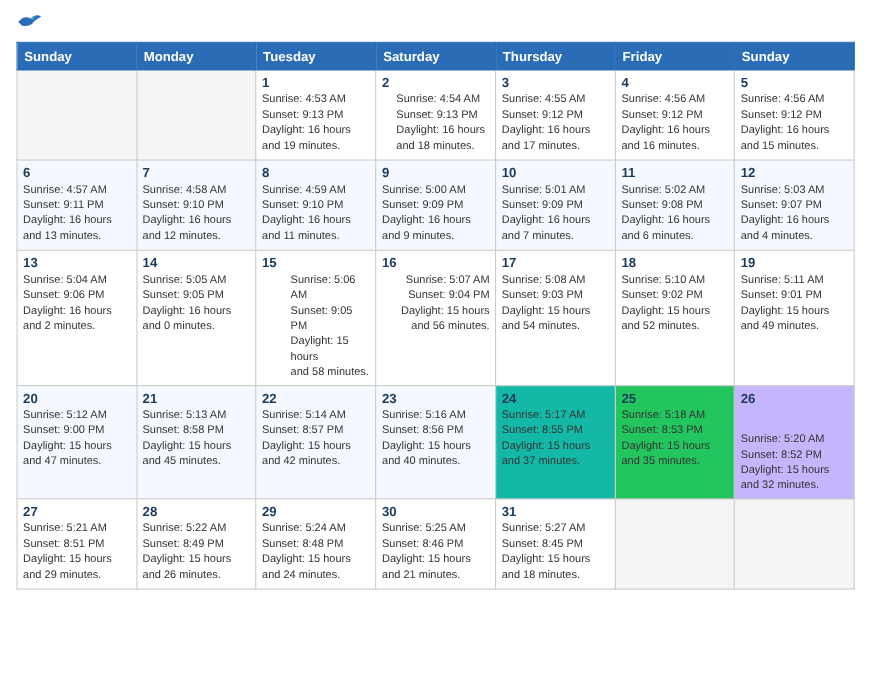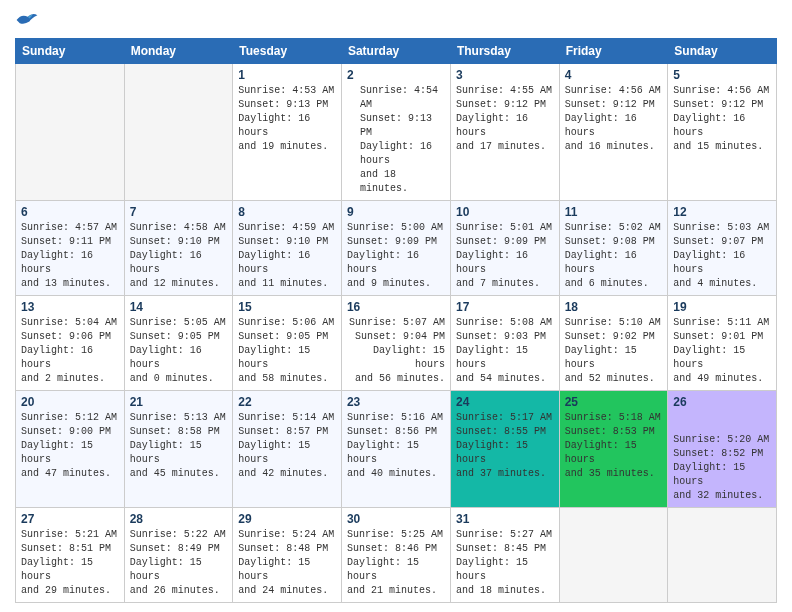--- a/index.html
+++ b/index.html
@@ -73,21 +73,20 @@
       font-size: 12px;
       font-weight: bold;
       color: #1a3a5c;
       display: block;
       margin-bottom: 2px;
     }
     .cell-text {
       font-size: 10px;
       line-height: 1.4;
       color: #333;
-      font-family: Liberation Mono, monospace;
     }
     .week-row td {
       background: #fff;
     }
     .week-row:nth-child(odd) td {
       background: #f5f8ff;
     }
     .week-row:nth-child(even) td {
       background: #fff;
     }
@@ -222,21 +221,21 @@
           </td>
           <td style="background-color: rgb(255, 255, 255);">
             <span class="day-num">14</span>
             <div class="cell-text" style="white-space: pre-line;">Sunrise: 5:05 AM
 Sunset: 9:05 PM
 Daylight: 16 hours
 and 0 minutes.</div>
           </td>
           <td style="background-color: rgb(255, 255, 255);">
             <span class="day-num">15</span>
-            <div class="cell-text" style="white-space: pre-line;">Sunrise: 5:06 AM
+            <div class="cell-text" style="white-space: pre-line; margin-left: 26px;">Sunrise: 5:06 AM
 Sunset: 9:05 PM
 Daylight: 15 hours
 and 58 minutes.</div>
           </td>
           <td style="background-color: rgb(255, 255, 255);">
             <span class="day-num">16</span>
             <div class="cell-text" style="white-space: pre-line; text-align: right;">Sunrise: 5:07 AM
 Sunset: 9:04 PM
 Daylight: 15 hours
 and 56 minutes.</div>

